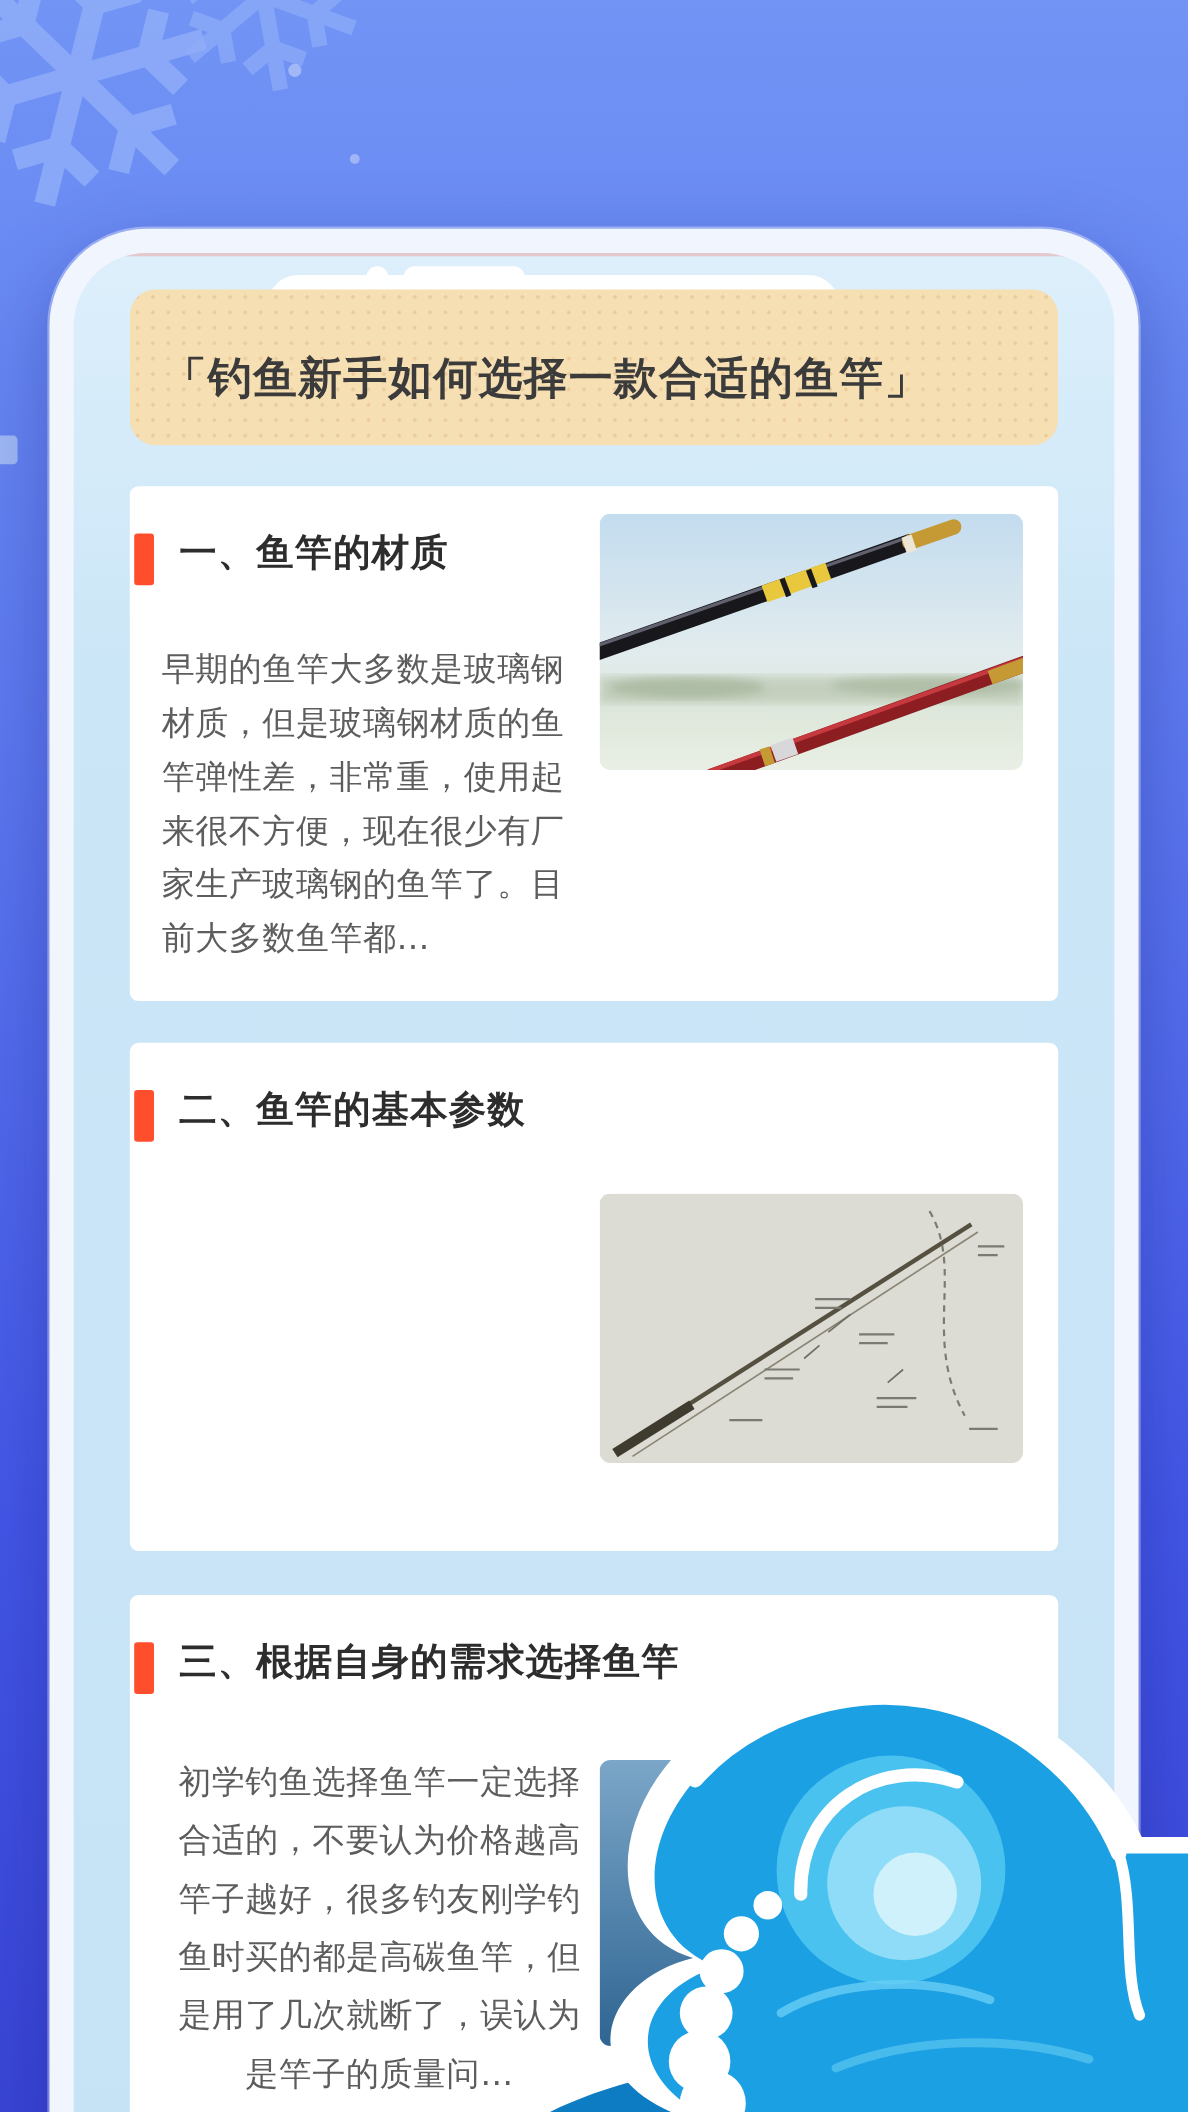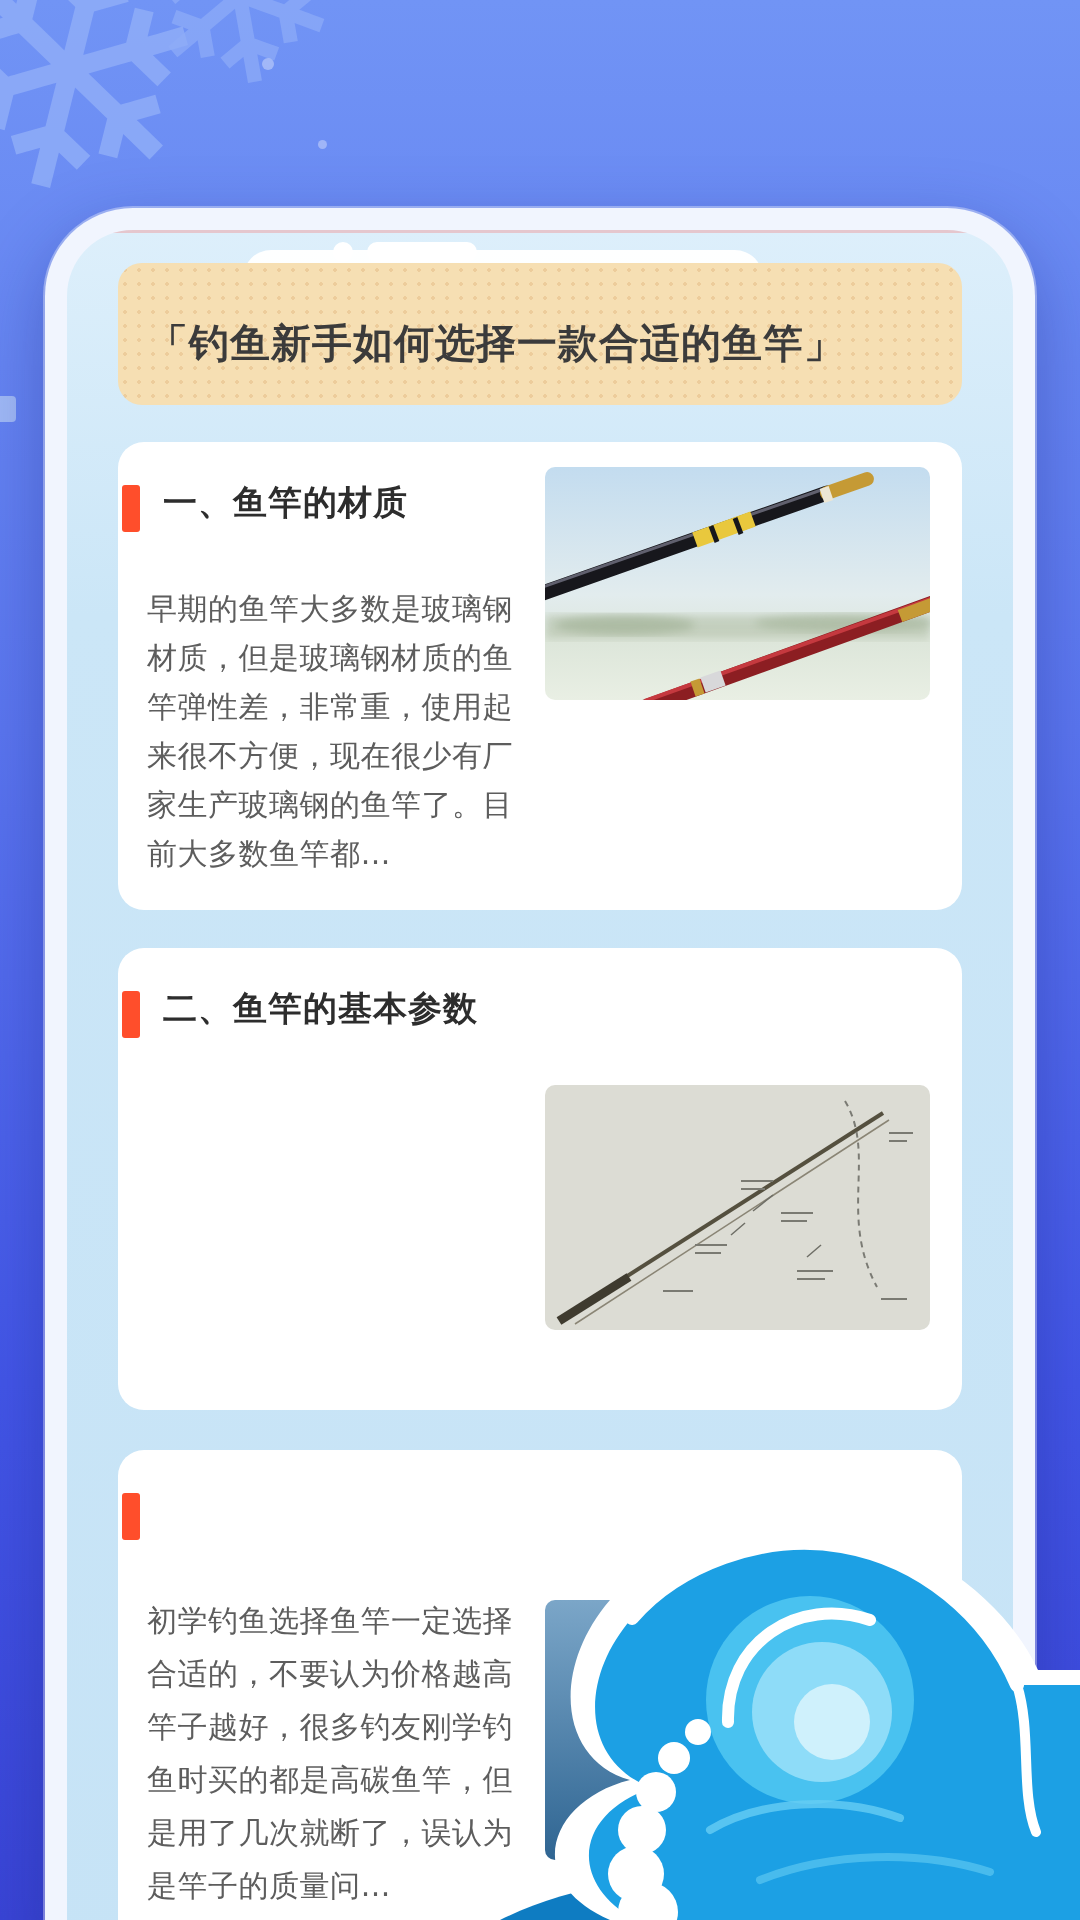--- a/index.html
+++ b/index.html
@@ -34,30 +34,30 @@
     position:absolute;left:51px;top:33px;width:844px;height:142px;border-radius:24px;
     background-color:#f6dfb3;
     background-image:radial-gradient(rgba(214,160,100,.30) 1.6px,transparent 1.7px);
     background-size:14px 14px;
     display:flex;align-items:center;justify-content:flex-start;
   }
   .header-card h1{
     margin:0;padding:18px 30px 0 30px;font-size:40px;font-weight:bold;color:#3b3b3b;letter-spacing:1px;
   }
   
-  .card{position:absolute;left:51px;width:844px;background:#ffffff;border-radius:26px;}
+  .card{position:absolute;left:51px;width:844px;background:#ffffff;border-radius:8px;}
   .c1{top:212px;height:468px;}
   .c2{top:718px;height:462px;}
   .c3{top:1220px;height:660px;}
   .bar{position:absolute;left:4px;top:43px;width:18px;height:47px;border-radius:3px;background:#ff4e2b;}
   .card h2{position:absolute;left:45px;top:38px;margin:0;font-size:34px;font-weight:bold;color:#2d2d2d;letter-spacing:1px;}
   .para{position:absolute;left:17px;width:396px;margin:12px;font-size:30px;color:#5d5d5d;letter-spacing:.5px;}
   .c1 .para{top:130px;line-height:49px;}
   .c2 .para{top:124px;line-height:53px;}
-  .c3 .para{top:132px;line-height:53px;}
+  .c3 .para{top:132px;line-height:53px;text-align:center;}
   .img{position:absolute;left:427px;width:385px;margin:0;border-radius:10px;overflow:hidden;}
   .c1 .img{top:25px;height:233px;}
   .c2 .img{top:137px;height:245px;}
   .c3 .img{top:150px;height:260px;}
   .img svg{display:block;width:100%;height:100%;}
   
   .wave{position:absolute;left:460px;top:1500px;width:620px;height:420px;}
 </style>
 </head>
 <body>
@@ -152,20 +152,21 @@
               <line x1="228" y1="110" x2="208" y2="126"></line>
               <line x1="186" y1="150" x2="200" y2="138"></line>
               <line x1="262" y1="172" x2="276" y2="160"></line>
             </g>
           </svg>
         </figure>
       </section>
 
       <section class="card c3">
         <span class="bar"></span>
+        <h2>三、根据自身的需求选择鱼竿</h2>
         <p class="para">初学钓鱼选择鱼竿一定选择合适的，不要认为价格越高竿子越好，很多钓友刚学钓鱼时买的都是高碳鱼竿，但是用了几次就断了，误认为是竿子的质量问…</p>
         <figure class="img">
           <svg viewBox="0 0 385 260" preserveAspectRatio="none" aria-hidden="true">
             <defs>
               <linearGradient id="water" x1="0" y1="0" x2="0" y2="1">
                 <stop offset="0" stop-color="#7ba6c8"></stop>
                   <stop offset="1" stop-color="#2f6592"></stop>
               </linearGradient>
             </defs>
             <rect width="385" height="260" fill="url(#water)"></rect>

